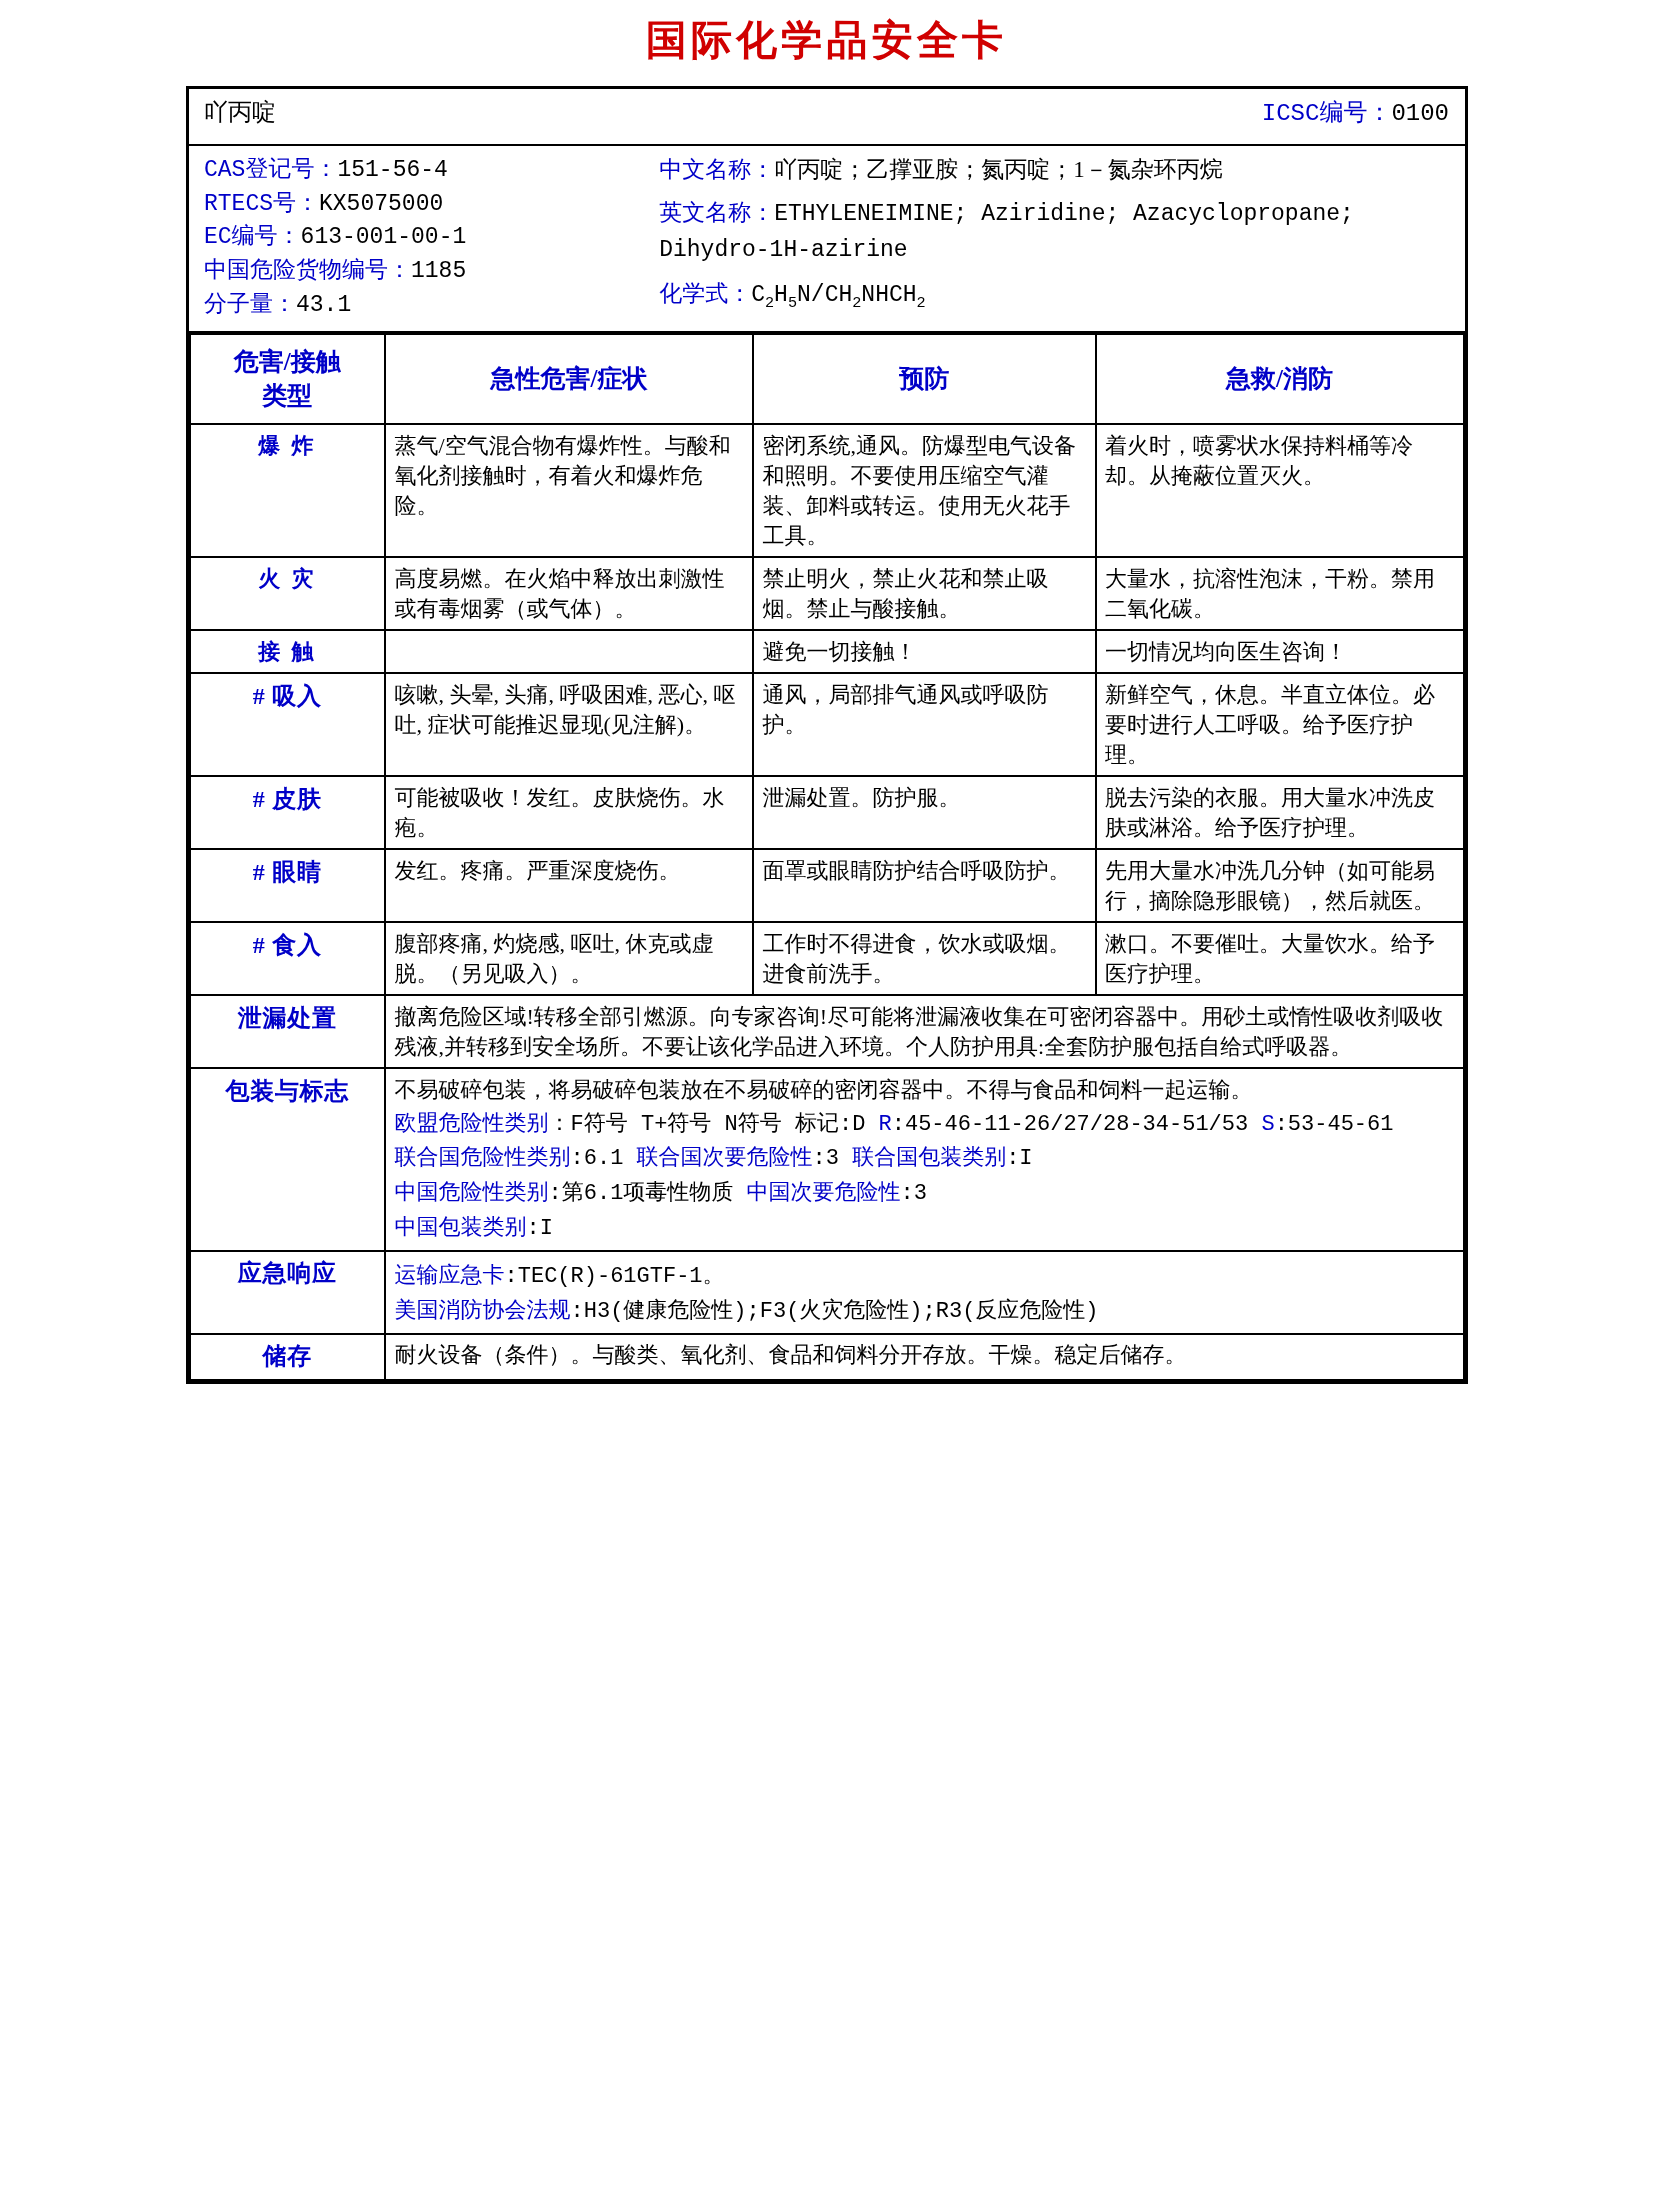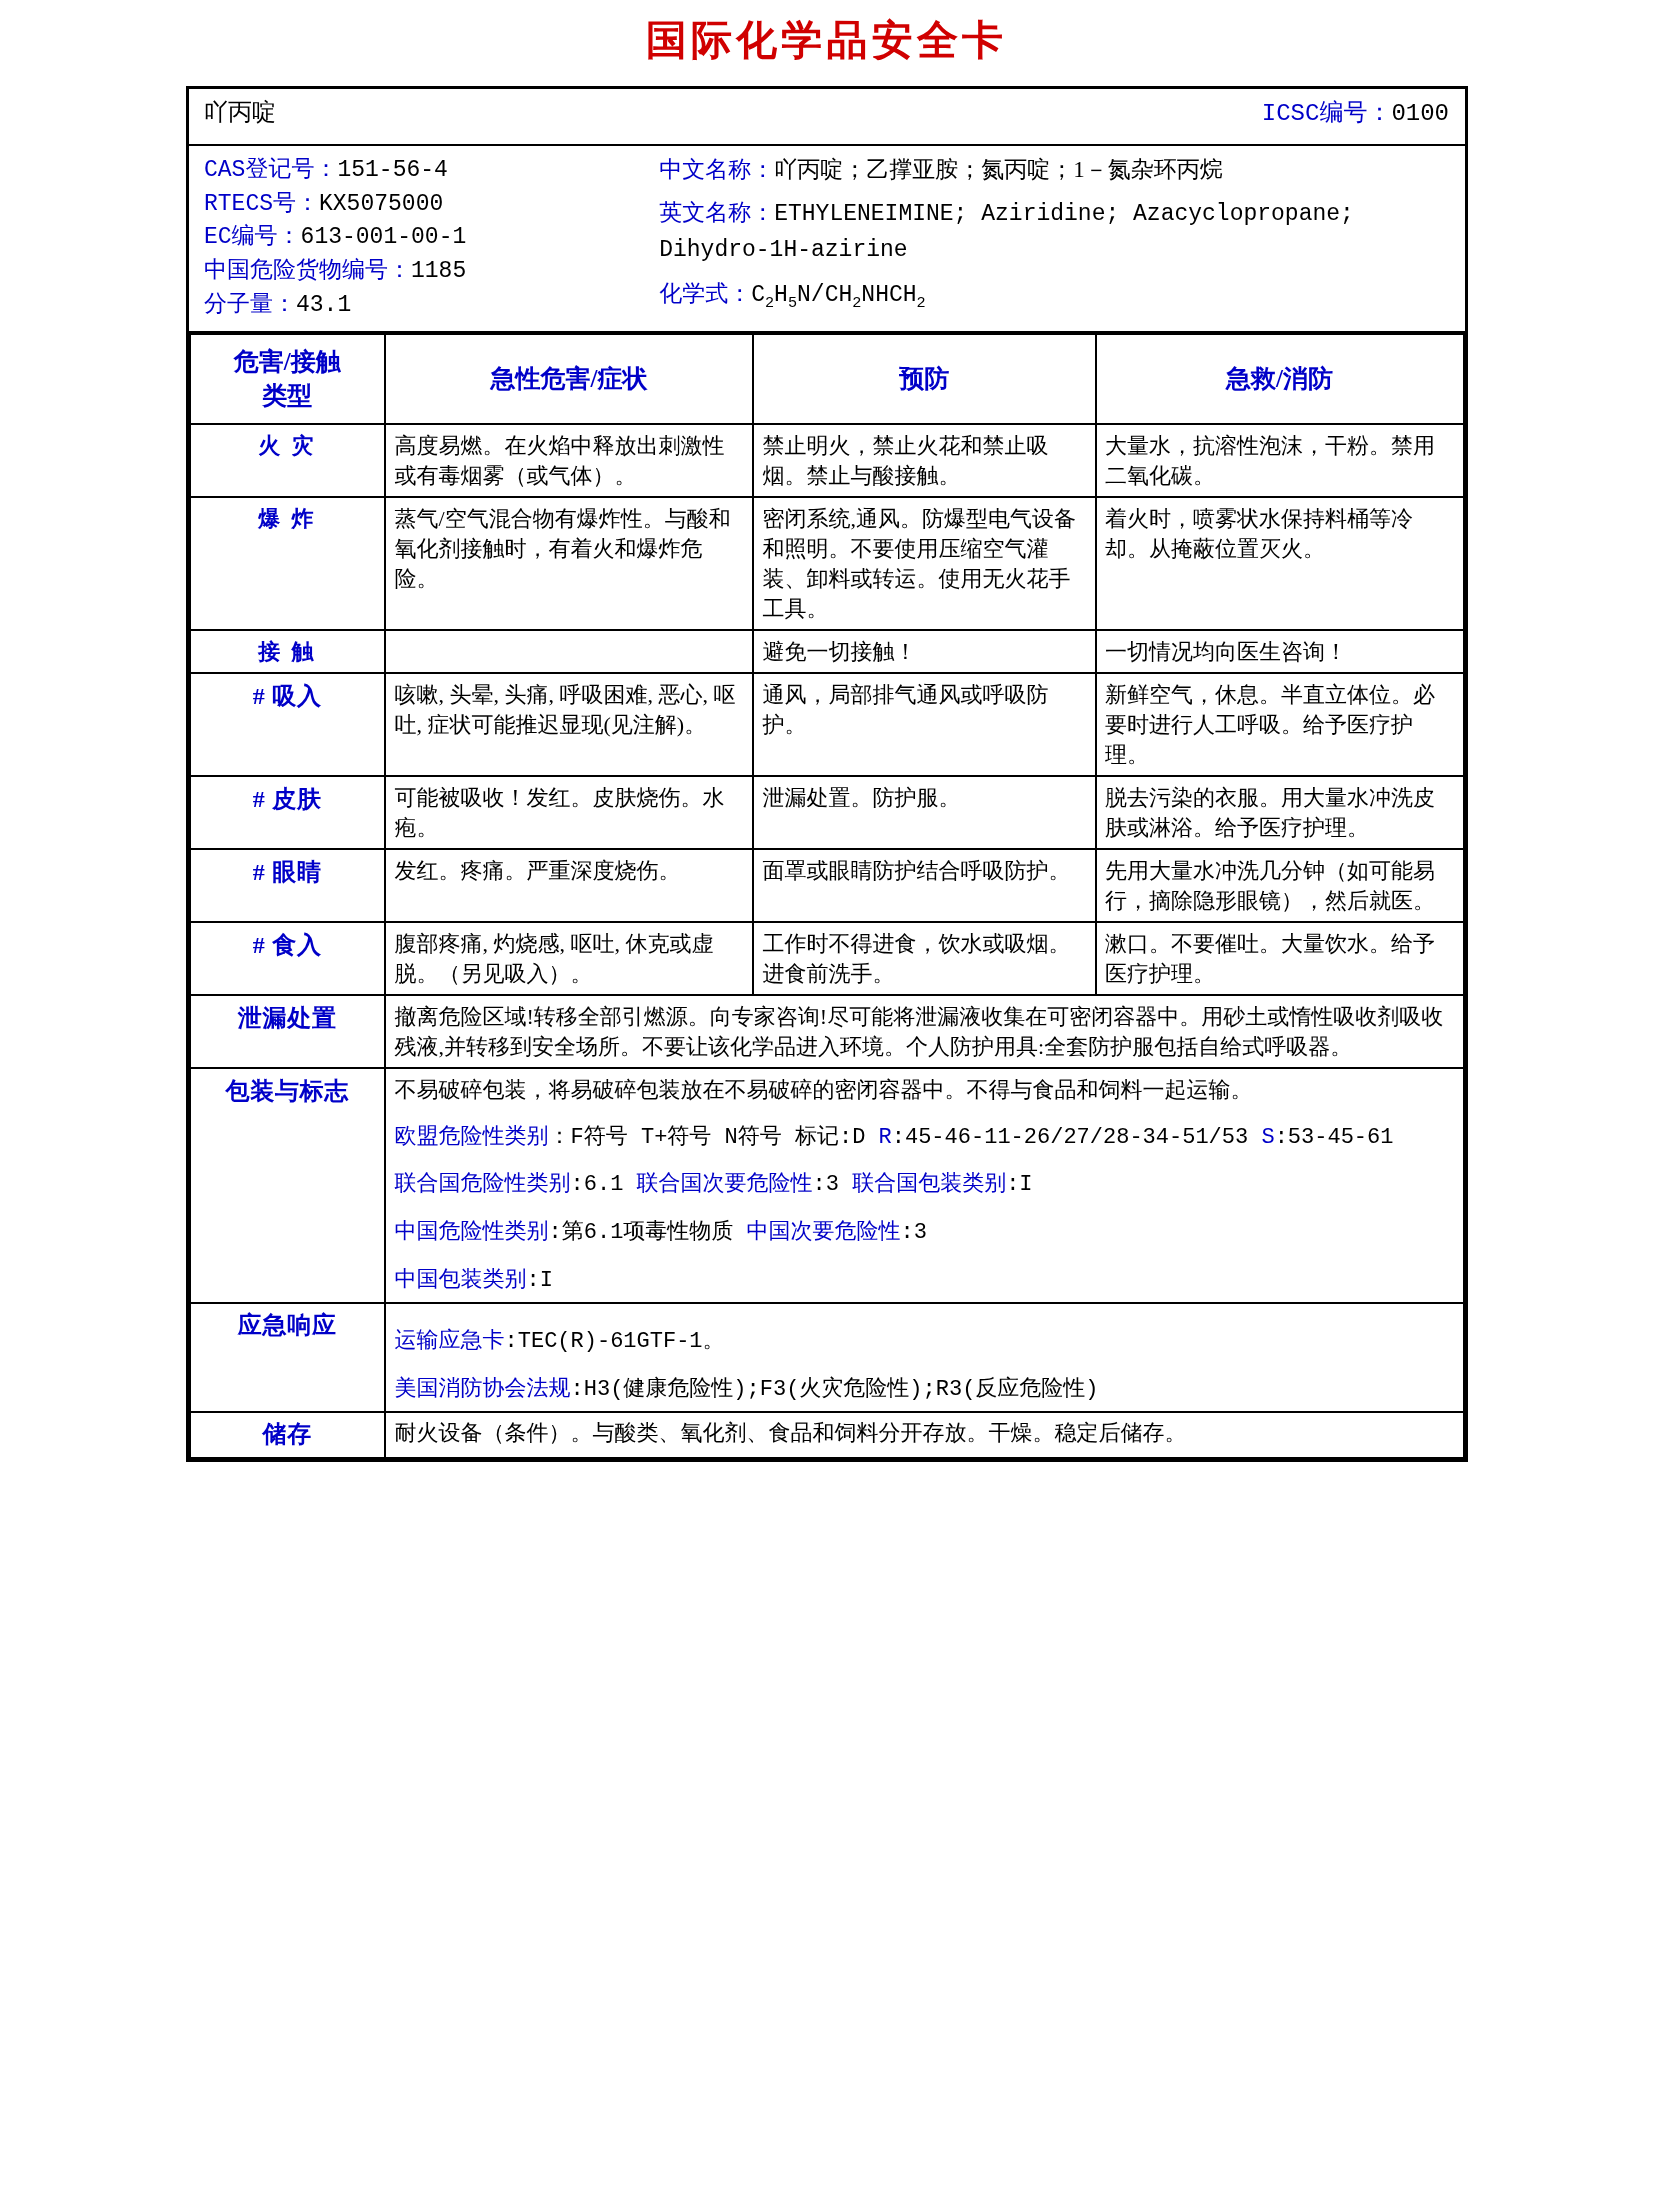--- a/index.html
+++ b/index.html
@@ -118,21 +118,21 @@
     font-size: 25px;
     letter-spacing: 2.8px;
     white-space: nowrap;
   }
   td.rowlabel.small {
     font-size: 24px;
     letter-spacing: 0.7px;
   }
   td.cell { color: #000; }
 
-  .pkg-line { margin-top: 18px; }
+  .pkg-line { margin-top: 5px; }
   .pkg-line .lbl { color: #0000c8; }
   .tight { line-height: 1.4; }
 </style>
 </head>
 <body>
 
 <div class="page">
 
   <div class="doc-title">国际化学品安全卡</div>
 
@@ -189,30 +189,30 @@
             <div>危害/接触</div>
             <div>类型</div>
           </th>
           <th>急性危害/症状</th>
           <th>预防</th>
           <th>急救/消防</th>
         </tr>
       </thead>
       <tbody>
         <tr>
+          <td class="rowlabel">爆 炸</td>
+          <td class="cell">蒸气/空气混合物有爆炸性。与酸和氧化剂接触时，有着火和爆炸危险。</td>
+          <td class="cell">密闭系统,通风。防爆型电气设备和照明。不要使用压缩空气灌装、卸料或转运。使用无火花手工具。</td>
+          <td class="cell">着火时，喷雾状水保持料桶等冷却。从掩蔽位置灭火。</td>
+        </tr>
+        <tr>
           <td class="rowlabel">火 灾</td>
           <td class="cell">高度易燃。在火焰中释放出刺激性或有毒烟雾（或气体）。</td>
           <td class="cell">禁止明火，禁止火花和禁止吸烟。禁止与酸接触。</td>
           <td class="cell">大量水，抗溶性泡沫，干粉。禁用二氧化碳。</td>
-        </tr>
-        <tr>
-          <td class="rowlabel">爆 炸</td>
-          <td class="cell">蒸气/空气混合物有爆炸性。与酸和氧化剂接触时，有着火和爆炸危险。</td>
-          <td class="cell">密闭系统,通风。防爆型电气设备和照明。不要使用压缩空气灌装、卸料或转运。使用无火花手工具。</td>
-          <td class="cell">着火时，喷雾状水保持料桶等冷却。从掩蔽位置灭火。</td>
         </tr>
         <tr>
           <td class="rowlabel">接 触</td>
           <td class="cell"></td>
           <td class="cell">避免一切接触！</td>
           <td class="cell">一切情况均向医生咨询！</td>
         </tr>
         <tr>
           <td class="rowlabel small"># 吸入</td>
           <td class="cell">咳嗽, 头晕, 头痛, 呼吸困难, 恶心, 呕吐, 症状可能推迟显现(见注解)。</td>

